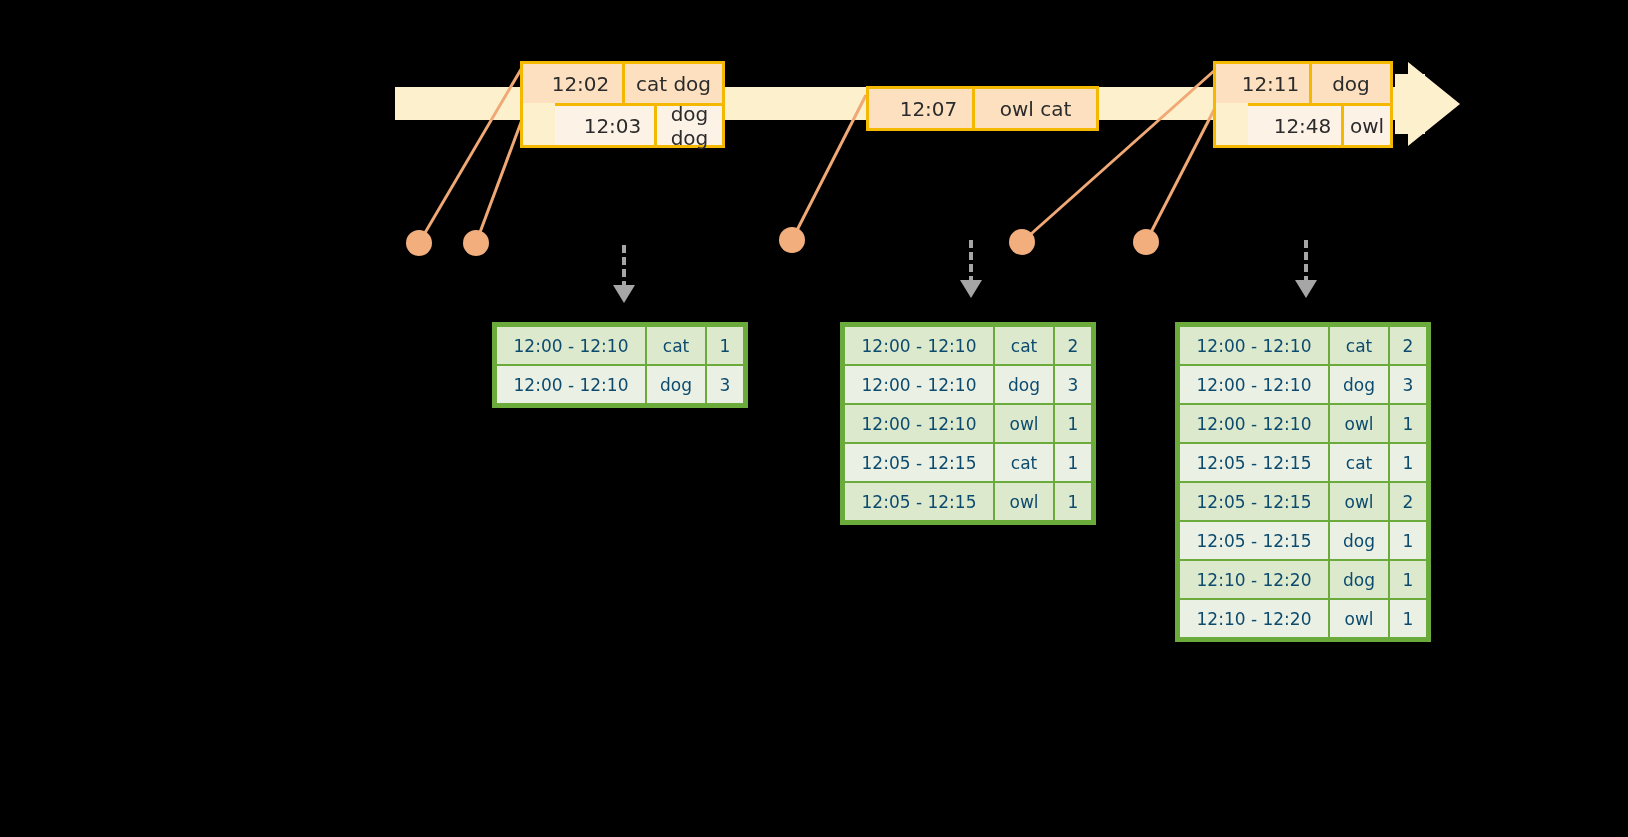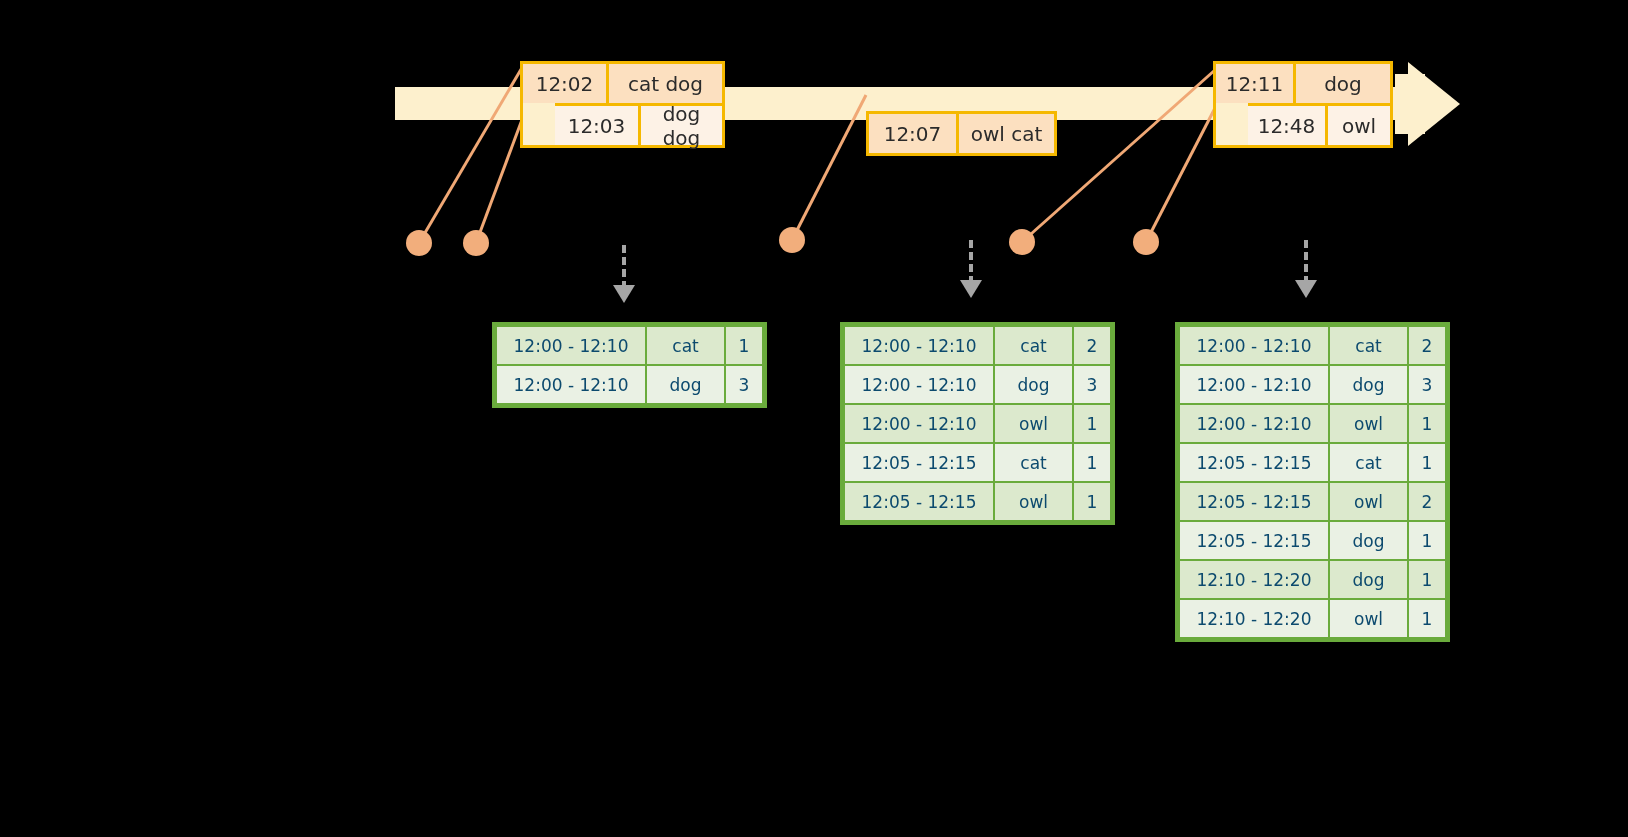--- a/index.html
+++ b/index.html
@@ -43,41 +43,42 @@
     position: absolute;
     border: 3px solid #f5b800;
     box-sizing: border-box;
     display: flex;
     flex-direction: column;
     background: #fdf0cd;
   }
   .evt-row {
     display: flex;
     height: 39px;
+    padding-left: 16px;
   }
   .evt-row.shade-a { background: #fce0c0; }
   .evt-row.shade-b { background: #fdf2e6; }
   .evt-time, .evt-words {
     display: flex;
     align-items: center;
     justify-content: center;
     font-size: 20px;
     color: #2b2b2b;
     box-sizing: border-box;
   }
   .evt-time {
     width: 86px;
     border-right: 3px solid #f5b800;
   }
   .evt-words { flex: 1; text-align: center; }
   .evt-row + .evt-row { border-top: 3px solid #f5b800; margin-left: 32px; }
 
   #evt-a { left: 520px; top: 61px; width: 205px; }
   #evt-a .evt-words { width: 116px; }
-  #evt-b { left: 866px; top: 86px; width: 191px; margin-top: 25px; }
+  #evt-b { left: 866px; top: 86px; width: 233px; }
   #evt-b .evt-time { width: 90px; }
   #evt-c { left: 1213px; top: 61px; width: 180px; }
   #evt-c .evt-time { width: 80px; }
 
   
   .res-table {
     position: absolute;
     border: 4px solid #6aab3c;
     box-sizing: border-box;
     background: #6aab3c;
@@ -95,21 +96,21 @@
     display: flex;
     align-items: center;
     justify-content: center;
     font-size: 17px;
     color: #0c4a6e;
     box-sizing: border-box;
   }
   .res-row.shade-a .res-cell { background: #dce9cd; }
   .res-row.shade-b .res-cell { background: #eaf1e4; }
   .c-window { width: 148px; }
-  .c-word   { width: 77px; }
+  .c-word   { width: 58px; }
   .c-count  { width: 36px; }
 
   #tbl-left   { left: 492px; top: 322px; }
   #tbl-middle { left: 840px; top: 322px; }
   #tbl-right  { left: 1175px; top: 322px; }
   #tbl-right .c-window { width: 148px; }
 
   
   .dash-arrow { position: absolute; }
   .dash-line {

